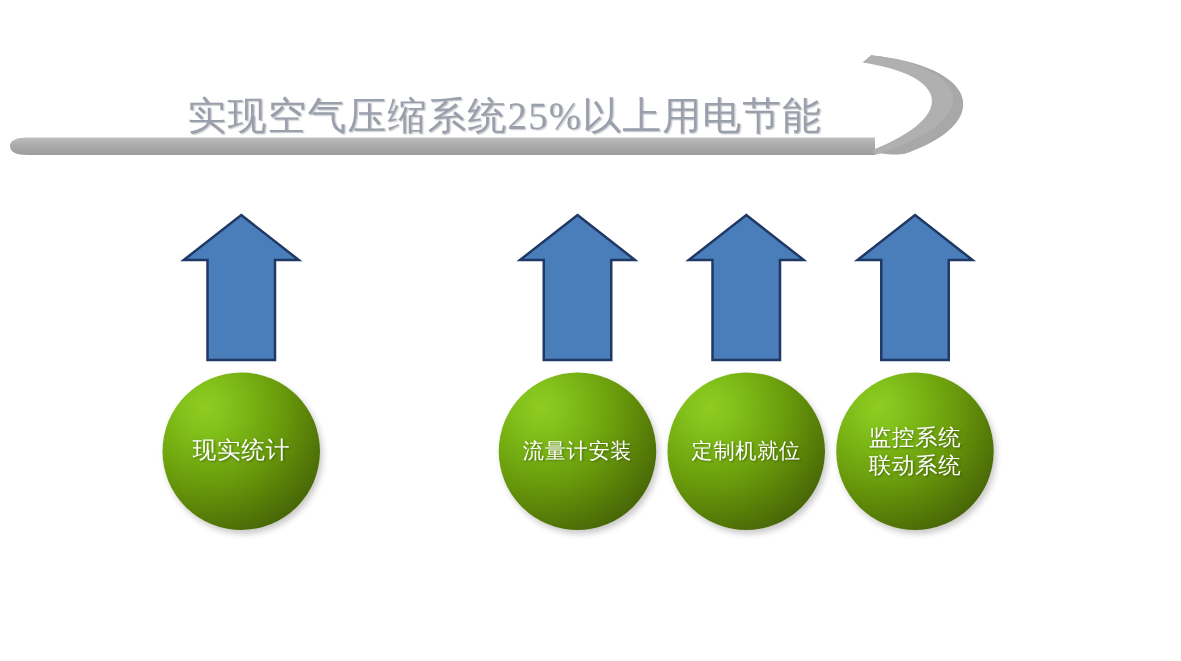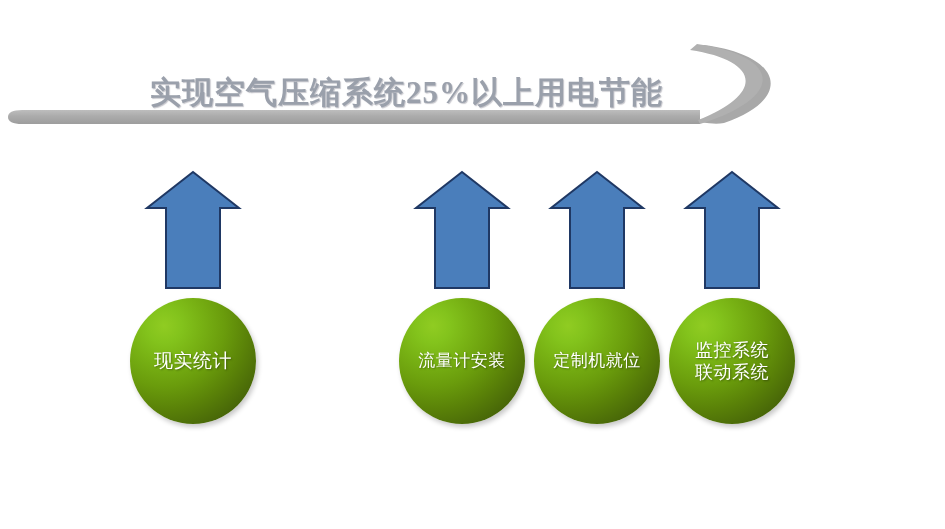--- a/index.html
+++ b/index.html
@@ -34,21 +34,21 @@
     left: 0;
     top: 0;
   }
   #title-text {
     position: absolute;
     left: 150px;
     top: 46px;
     width: 600px;
     font-family: "Liberation Serif", "DejaVu Serif", serif;
     font-size: 31px;
-    font-weight: 700;
+    font-weight: 400;
     letter-spacing: 1px;
     color: #9aa0ab;
     text-shadow: 1px 1px 1px rgba(150,150,160,0.55);
     white-space: nowrap;
     line-height: 1.1;
   }
 
   
   #steps {
     position: absolute;

